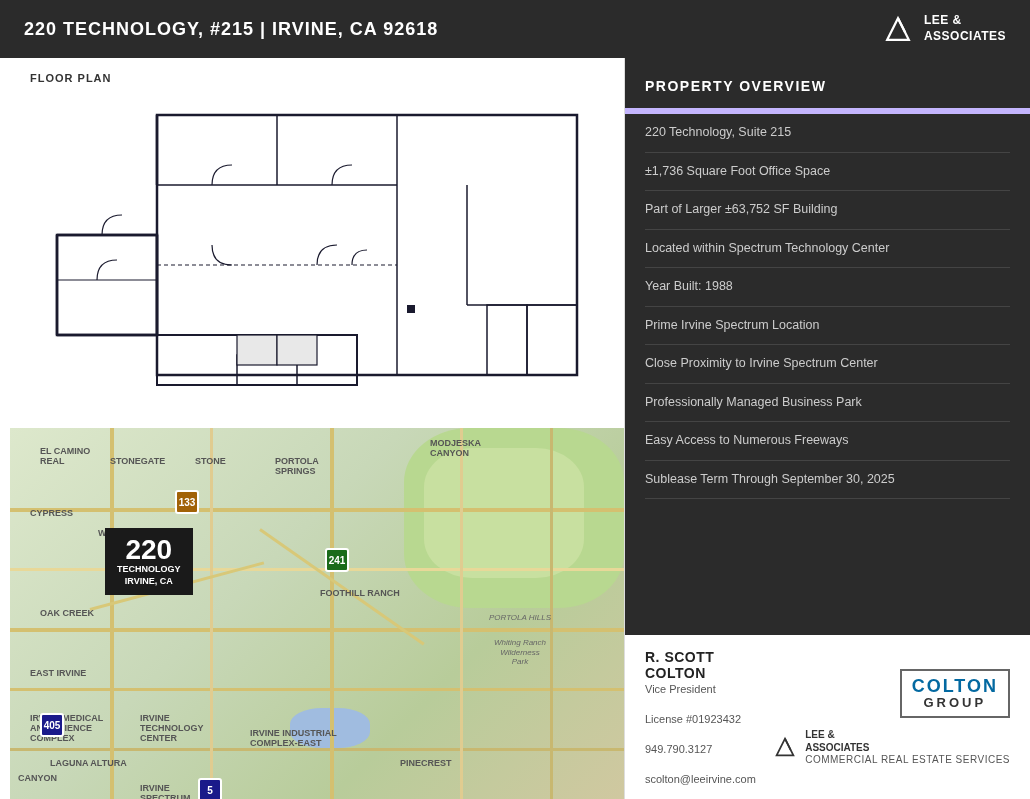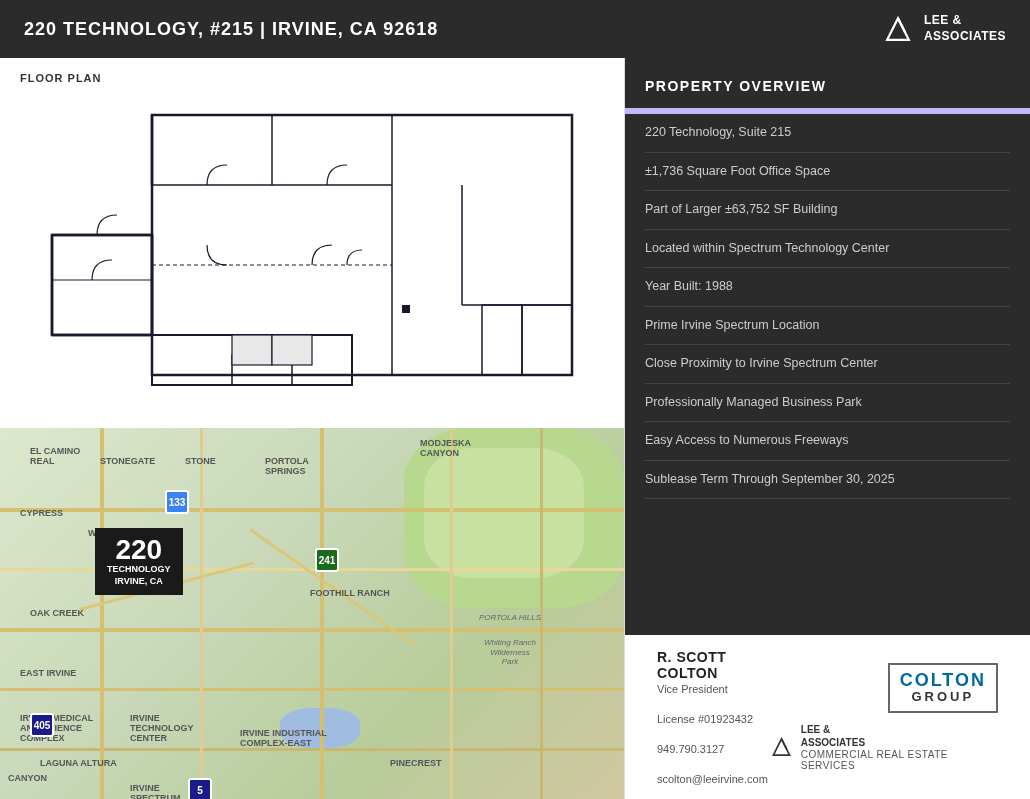--- a/index.html
+++ b/index.html
@@ -54,20 +54,21 @@
       overflow: hidden;
     }
 
     
     .left-panel {
       flex: 0 0 625px;
       display: flex;
       flex-direction: column;
       border-right: 1px solid #ddd;
       background: #fff;
+      padding-left: 10px;
     }
 
     
     .floor-plan-section {
       flex: 0 0 370px;
       padding: 14px 20px 10px 20px;
       display: flex;
       flex-direction: column;
     }
     .floor-plan-label {
@@ -130,21 +131,21 @@
       border-bottom: 1px solid #444;
       line-height: 1.4;
     }
     .property-item:last-child {
       border-bottom: 1px solid #444;
     }
 
     
     .contact-footer {
       background: #fff;
-      padding: 14px 32px;
+      padding: 14px 20px;
       display: flex;
       align-items: center;
       justify-content: flex-end;
       flex-shrink: 0;
     }
     .contact-info {
       flex: 1;
     }
     .contact-name {
       font-size: 14px;
@@ -239,21 +240,21 @@
       color: #fff;
       font-size: 10px;
       font-weight: bold;
       width: 24px;
       height: 24px;
       display: flex;
       align-items: center;
       justify-content: center;
       border: 2px solid #fff;
     }
-    .highway-133 { background: #3b82f6; }
+    .highway-133 { background: #a16207; }
     .highway-241 { background: #1a6b1a; }
     .highway-405 { background: #1a1a8a; }
     .highway-5 { background: #1a1a8a; }
 
     .map-town-label {
       position: absolute;
       font-size: 9px;
       color: #555;
       font-weight: bold;
       text-transform: uppercase;

